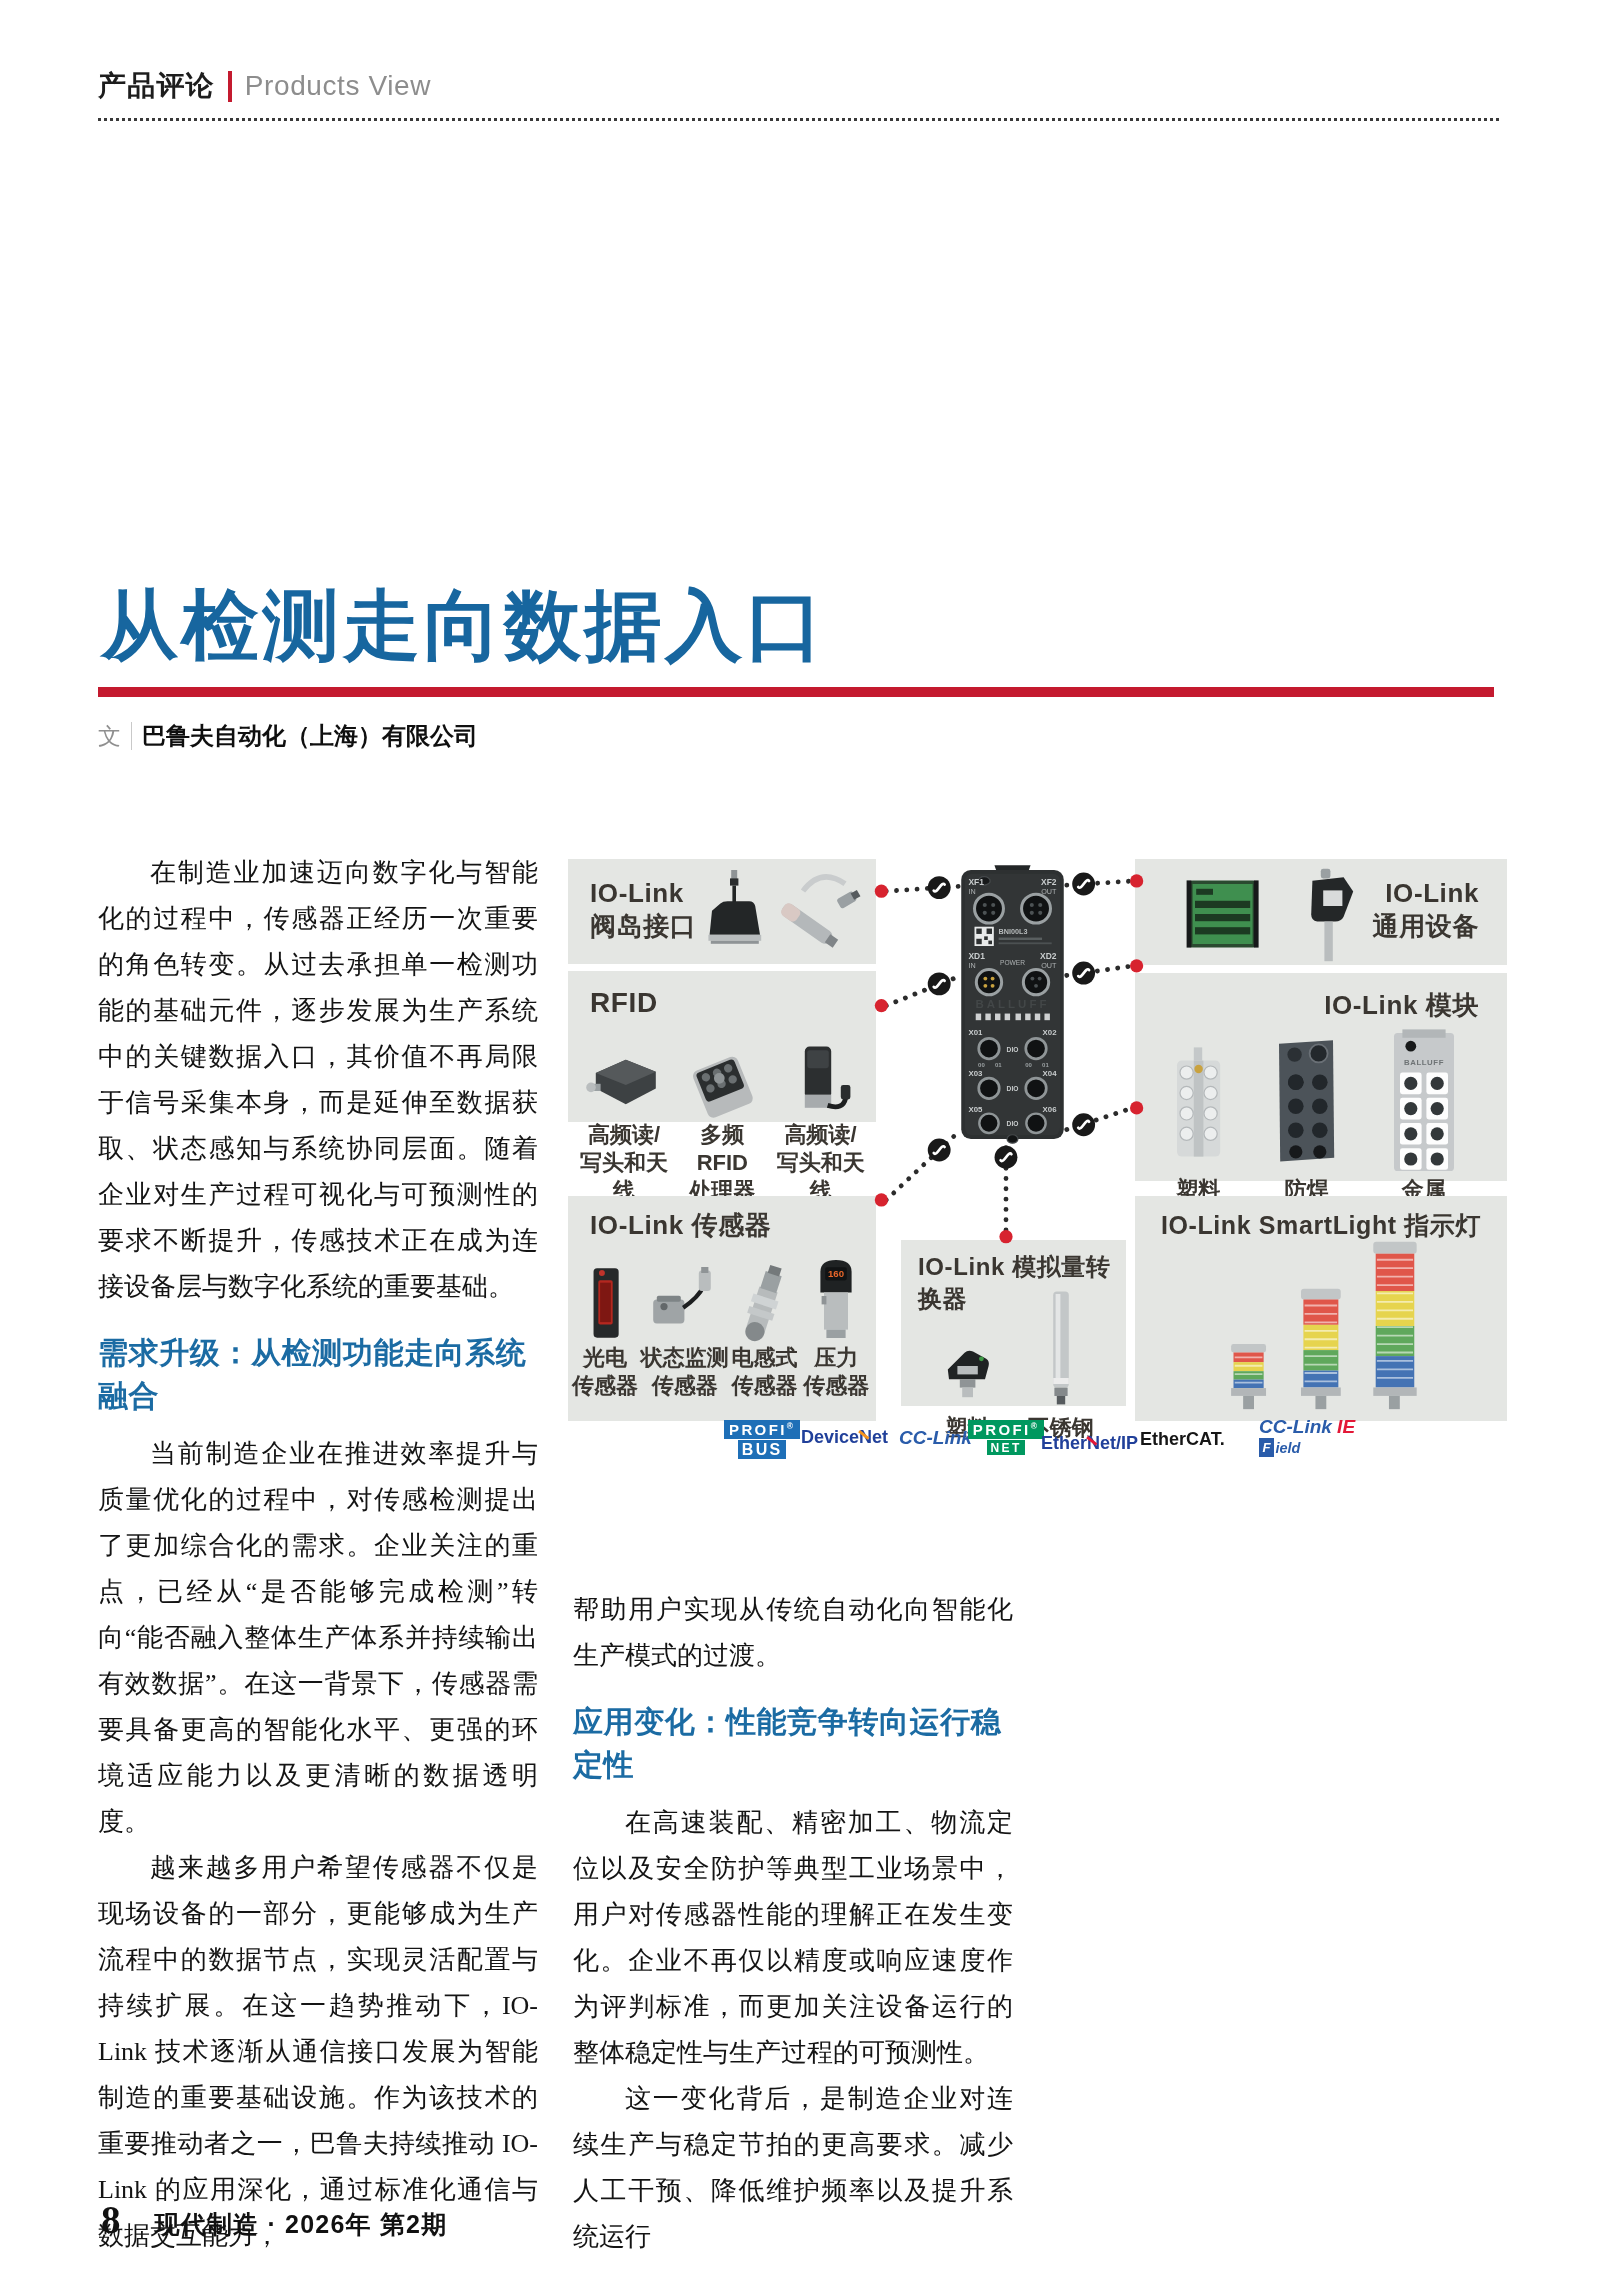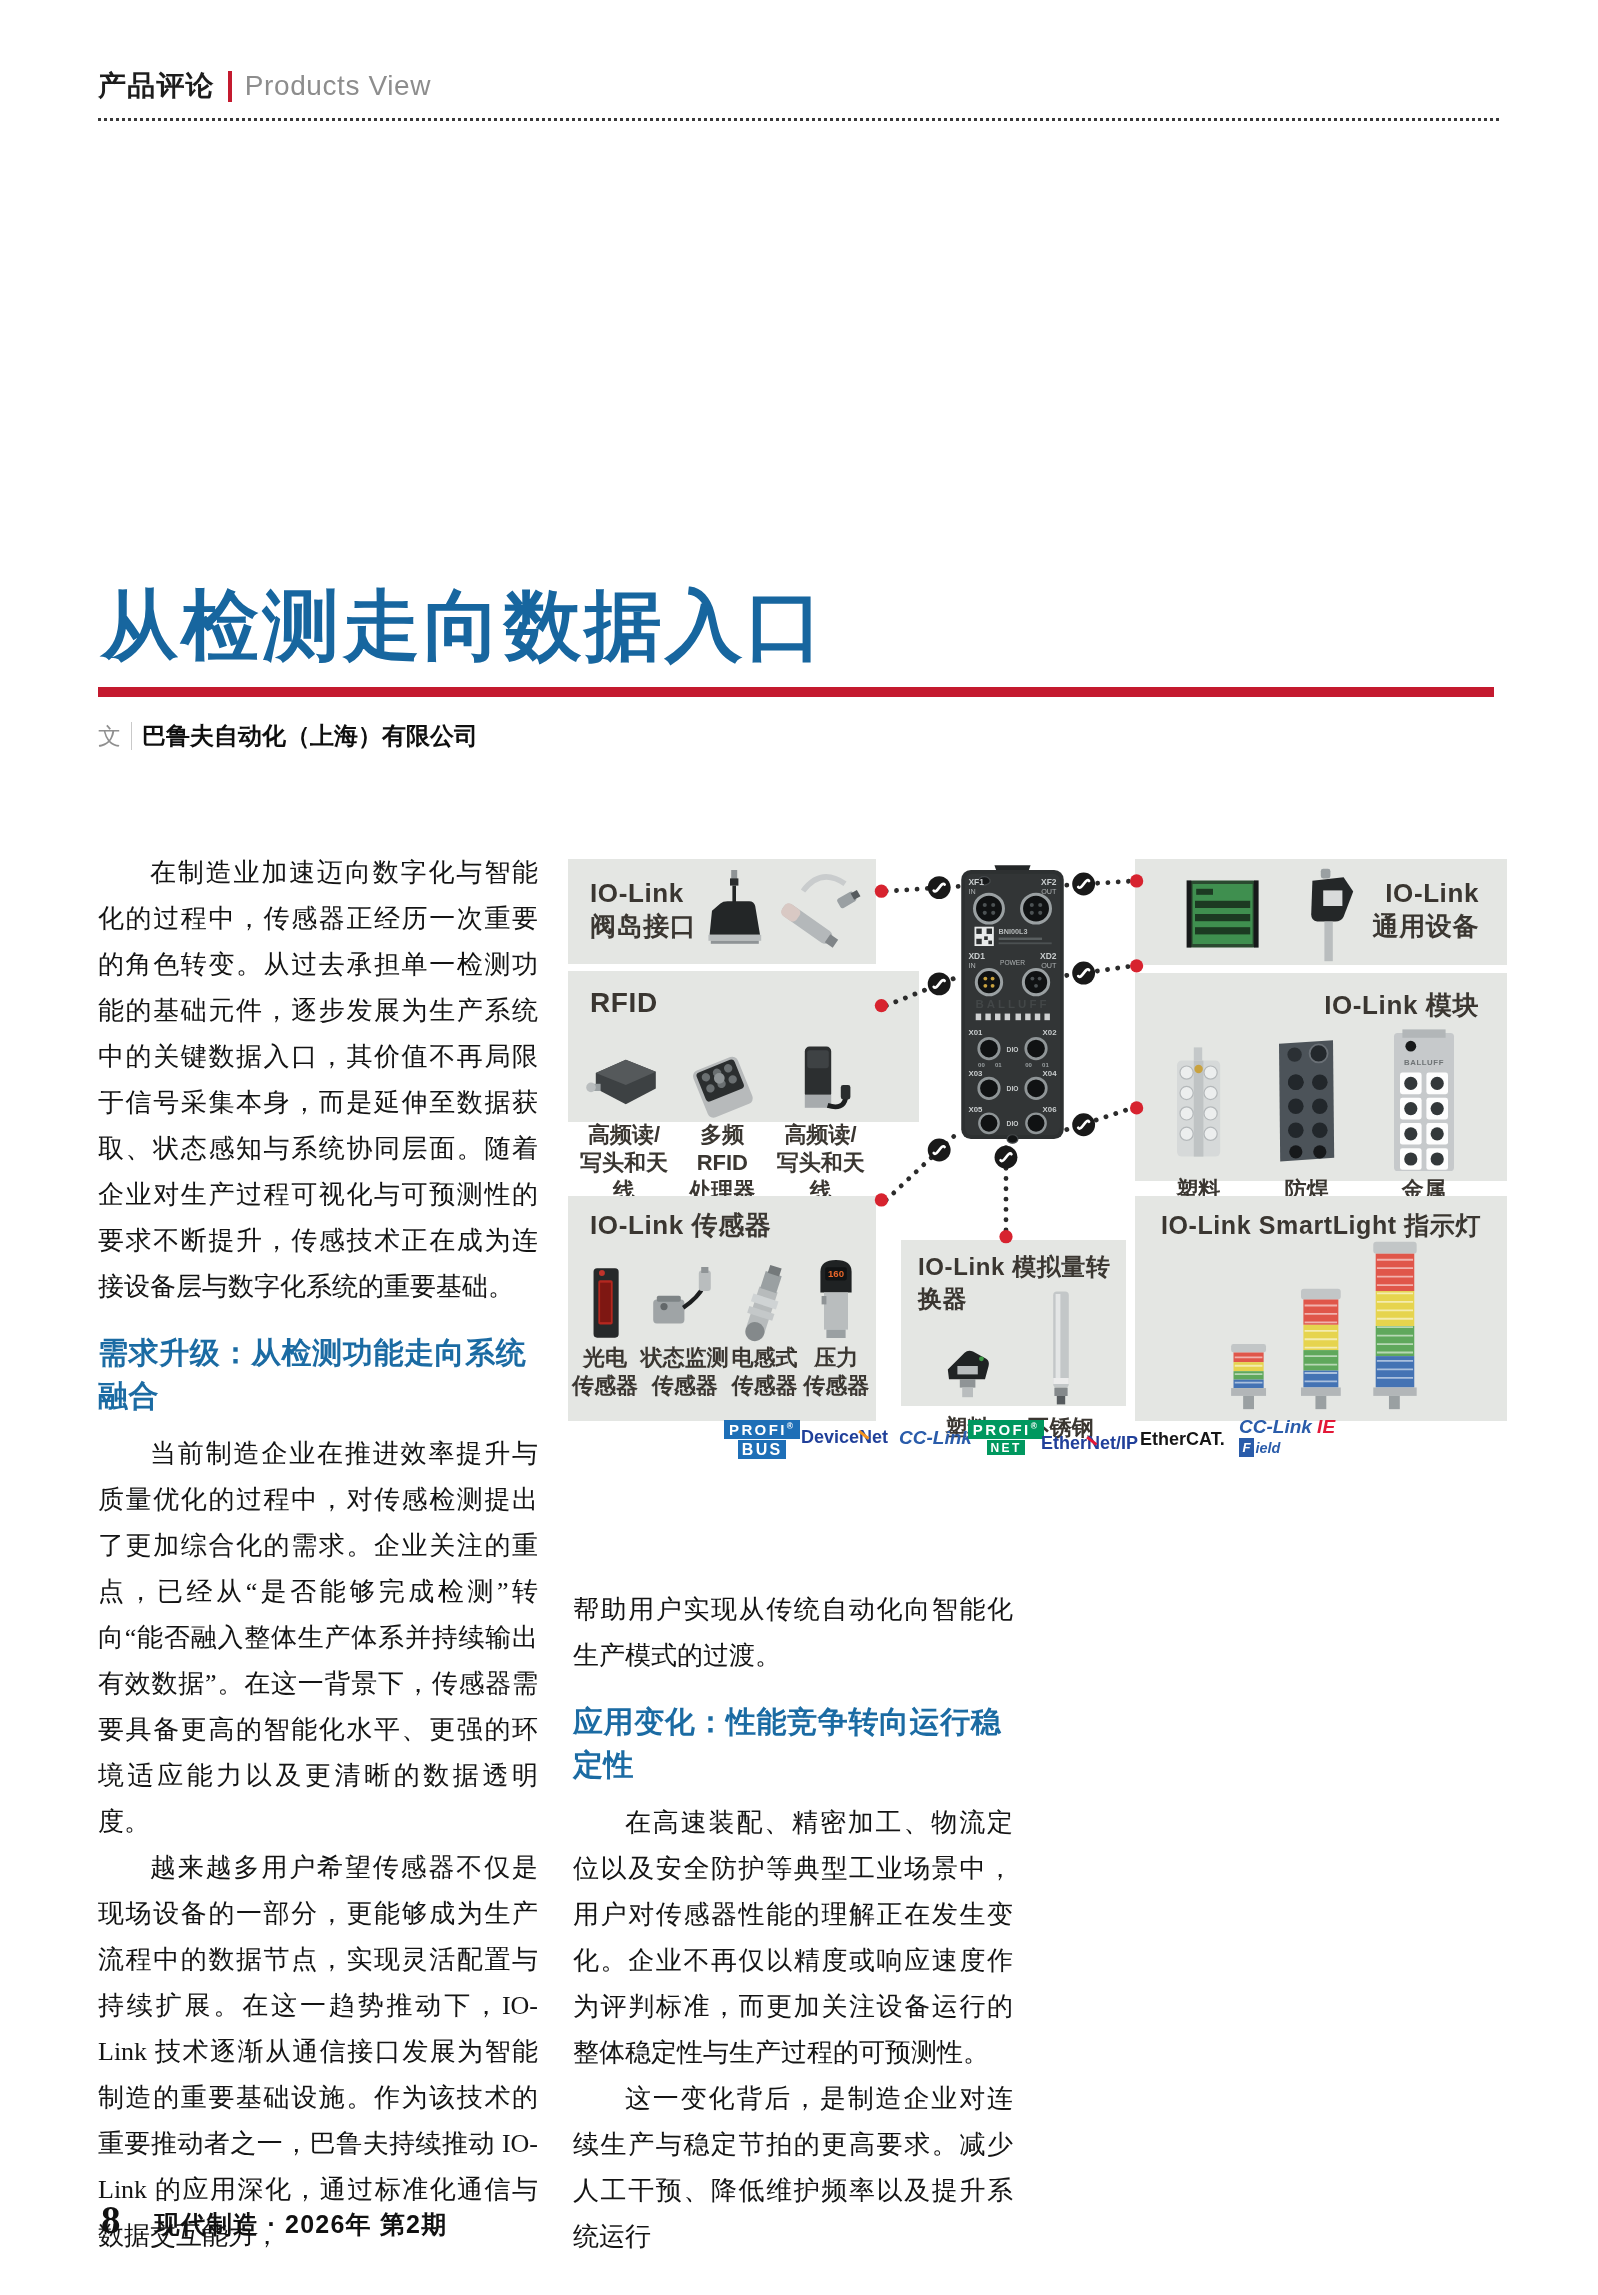--- a/index.html
+++ b/index.html
@@ -49,21 +49,21 @@
   .blockrow{color:#fff;font-weight:700;font-size:15px;letter-spacing:2.4px;padding:1.8px 4.8px;line-height:1;}
   .pb-blue{background:#1e6fb7;}
   .pn-green{background:#00985f;}
   .reg{font-size:8.4px;vertical-align:top;color:#333;}
   .dn{font-weight:700;font-size:18px;color:#21409a;}
   .dn .n-slash{position:relative;display:inline-block;}
   .dn .n-slash::after{content:"";position:absolute;left:1.2px;top:2.4px;width:12px;height:3px;background:#f7941d;transform:rotate(38deg);transform-origin:left top;}
   .ei .n-slash::after{background:#e31837;}
   .cclink{font-weight:700;font-style:italic;font-size:19px;color:#2a5caa;}
   .ecat{font-weight:700;font-size:18px;color:#161616;position:relative;}
-  .ccie{font-weight:700;font-style:italic;font-size:19px;color:#2a5caa;line-height:18px;}
+  .ccie{font-weight:700;font-style:italic;font-size:19px;color:#2a5caa;line-height:18px;margin-left:20px;}
   .ccie .ie{color:#e31837;}
   .ccie .frow{display:flex;align-items:center;gap:1.2px;margin-top:2.4px;}
   .ccie .fbox{background:#2a5caa;color:#fff;font-size:13.2px;font-style:italic;font-weight:700;padding:0.6px 3.6px;}
   .ccie .ield{font-size:14.5px;color:#2a5caa;}
 
   
   .footer{position:absolute;left:101px;top:2197px;display:flex;align-items:baseline;gap:34px;}
   .page-num{font-size:39px;font-weight:700;color:#111;}
   .journal{font-family:"Liberation Sans","DejaVu Sans",sans-serif;font-weight:700;font-size:25px;color:#111;letter-spacing:1.2px;}
 
@@ -124,21 +124,21 @@
         <rect x="20" y="78" width="30" height="24" rx="8" fill="#d9c9c4"></rect>
         <rect x="110" y="82" width="16" height="16" fill="#808588"></rect>
       </g>
       <g transform="rotate(-30 130 60)">
         <rect x="120" y="48" width="30" height="18" rx="4" fill="#9aa0a3"></rect>
         <rect x="146" y="51" width="12" height="12" fill="#565b5e"></rect>
       </g>
     </svg>
   </div>
 
-  <div class="fig-box" style="left:568px;top:971px;width:308px;height:151px;padding-left:43px;">
+  <div class="fig-box" style="left:568px;top:971px;width:308px;height:151px;">
     <div class="box-title t46" style="position:absolute;left:22px;top:14.5px;">RFID</div>
     <div class="items-row" style="left:4.8px;top:72px;width:299px;">
       <div class="item">
         <svg class="prod" width="90" height="72" viewBox="0 0 150 120">
           <polygon points="28,40 78,18 128,38 128,66 78,92 28,66" fill="#3d4143"></polygon>
           <polygon points="28,40 78,18 128,38 78,60" fill="#55595b"></polygon>
           <rect x="18" y="58" width="18" height="12" rx4="" fill="#9aa0a2"></rect>
           <circle cx="20" cy="64" r="8" fill="#b9bdbe"></circle>
         </svg>
         <div class="item-label">

